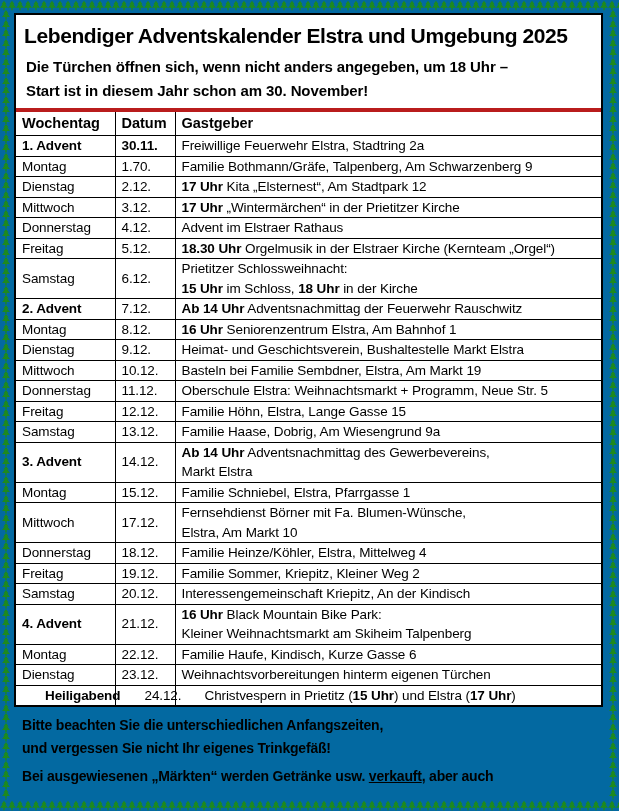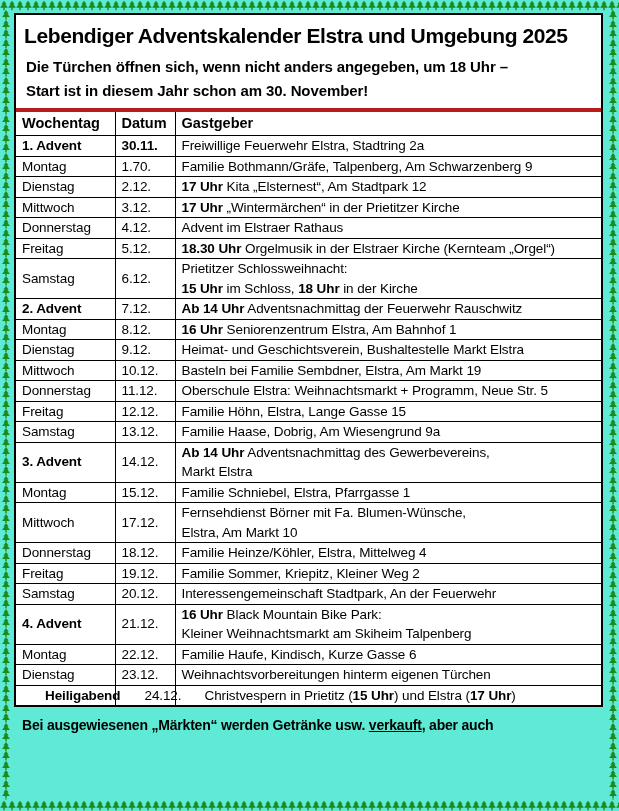--- a/index.html
+++ b/index.html
@@ -1,19 +1,19 @@
 <!DOCTYPE html>
 <html><head>
 <meta charset="utf-8">
 <style>
   html,body{margin:0;padding:0;background:#ffffff;}
   .page{
     position:relative;
     width:619px;height:811px;
-    background:#5eead4;
+    background:#0369a1;
     overflow:hidden;
     font-family:"Liberation Sans", sans-serif;
     color:#000;
   }
   
   .trees{position:absolute;overflow:hidden;}
   .trees-top{top:0;left:0;right:0;height:12px;display:flex;justify-content:space-between;align-items:flex-start;}
   .trees-bottom{bottom:0;left:0;right:0;height:12px;display:flex;justify-content:space-between;align-items:flex-end;}
   .trees-left{top:10px;bottom:11px;left:1px;width:12px;display:flex;flex-direction:column;justify-content:space-between;align-items:flex-start;}
   .trees-right{top:10px;bottom:11px;right:1px;width:12px;display:flex;flex-direction:column;justify-content:space-between;align-items:flex-end;}
@@ -1211,21 +1211,21 @@
               <td>Freitag</td>
               <td>19.12.</td>
               <td class="host">
                 <div class="hline"><span>Familie Sommer, Kriepitz, Kleiner Weg 2</span></div>
               </td>
             </tr>
             <tr>
               <td>Samstag</td>
               <td>20.12.</td>
               <td class="host">
-                <div class="hline"><span>Interessengemeinschaft Stadtpark, An der Feuerwehr</span></div>
+                <div class="hline"><span>Interessengemeinschaft Kriepitz, An der Kindisch</span></div>
               </td>
             </tr>
             <tr>
               <td class="b">4. Advent</td>
               <td>21.12.</td>
               <td class="host">
                 <div class="hline"><span class="b">16 Uhr</span><span> Black Mountain Bike Park:</span></div>
                 <div class="hline"><span>Kleiner Weihnachtsmarkt am Skiheim Talpenberg</span></div>
               </td>
             </tr>
@@ -1248,16 +1248,17 @@
               <td>24.12.</td>
               <td class="host">
                 <div class="hline"><span>Christvespern in Prietitz (</span><span class="b">15 Uhr</span><span>) und Elstra (</span><span class="b">17 Uhr</span><span>)</span></div>
               </td>
             </tr>
           </tbody>
       </table>
     </div>
 
     <div class="footer" id="footer">
+        <p><span>Bitte beachten Sie die unterschiedlichen Anfangszeiten,</span><br><span>und vergessen Sie nicht Ihr eigenes Trinkgefäß!</span></p>
         <p><span>Bei ausgewiesenen „Märkten“ werden Getränke usw. </span><span class="u">verkauft</span><span>, aber auch</span><br></p>
       </div>
   </div>
 </div>
 
 </body></html>

